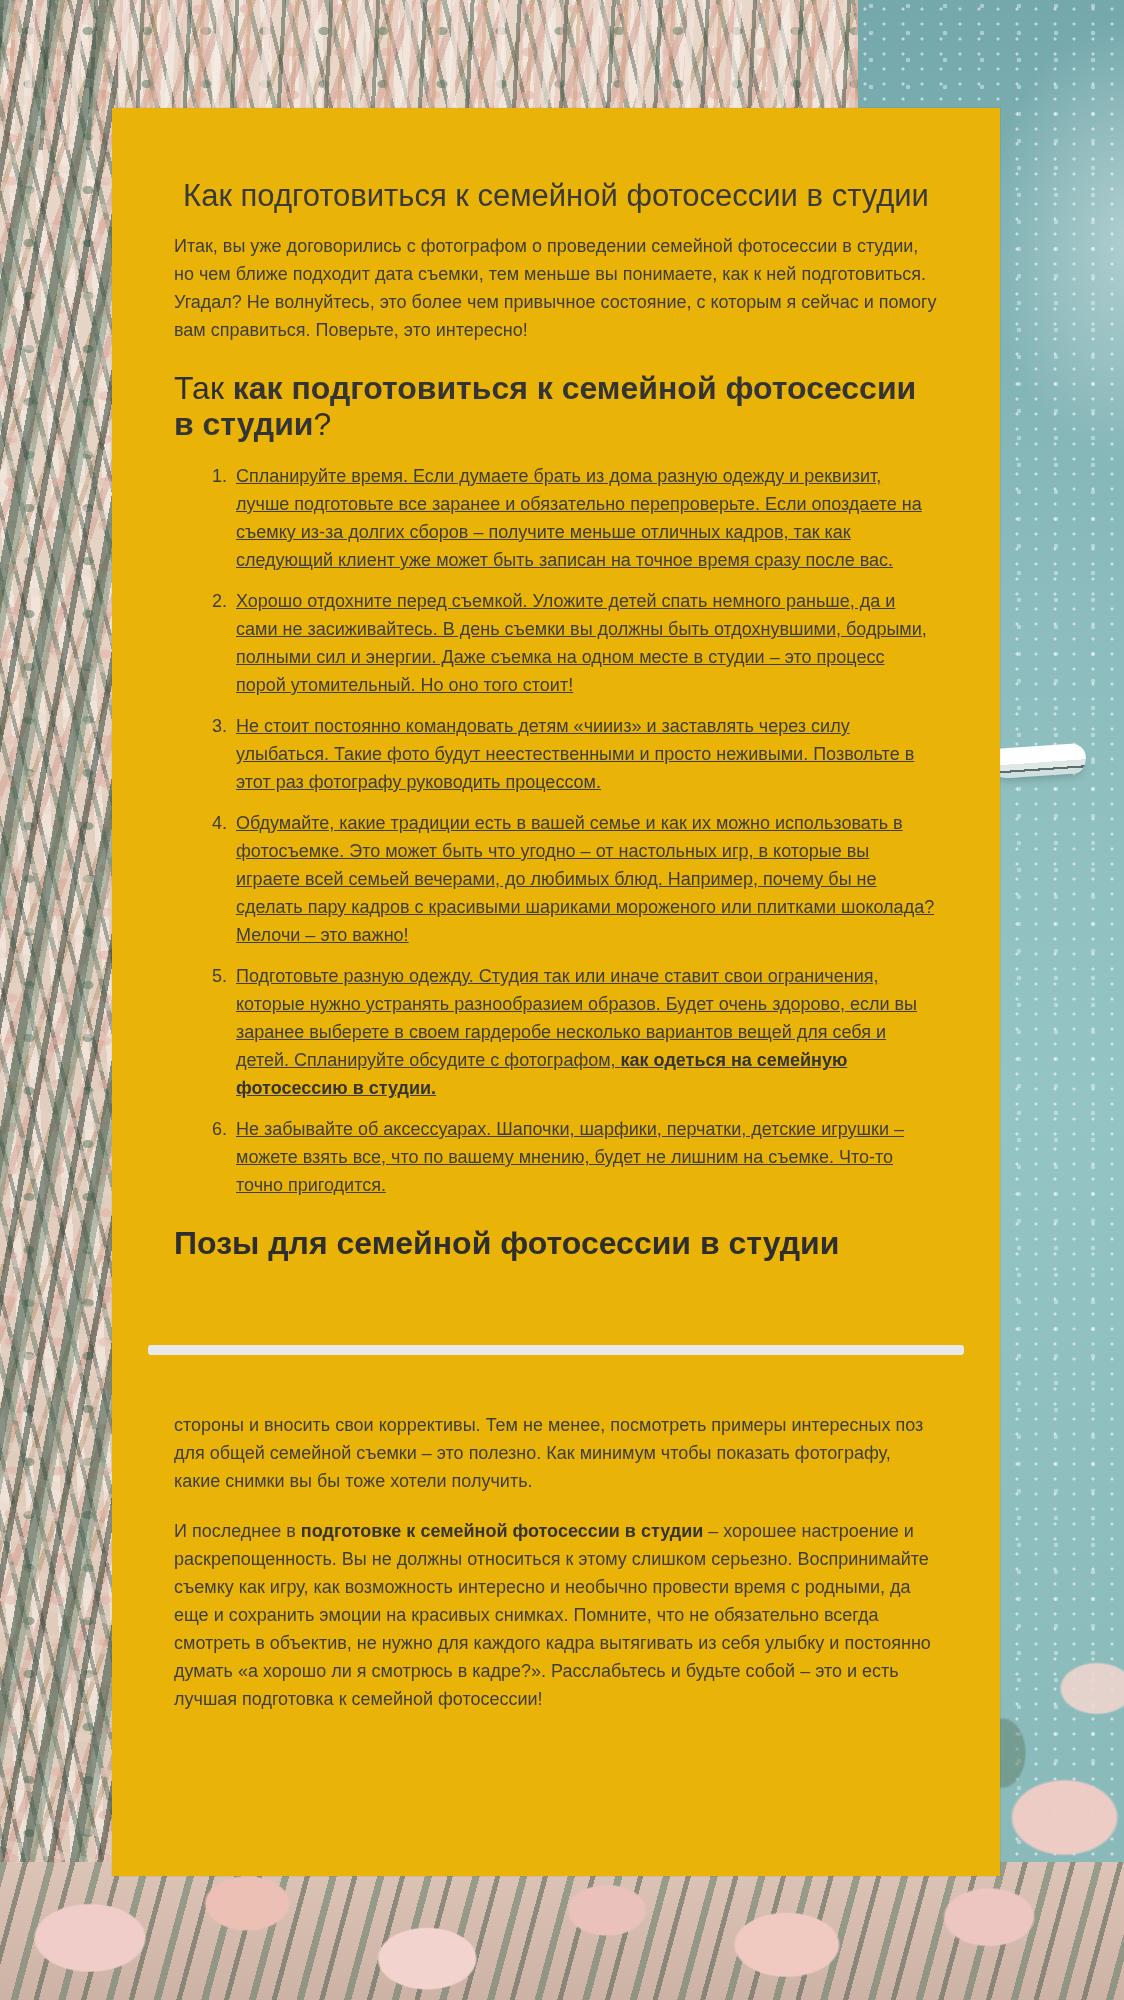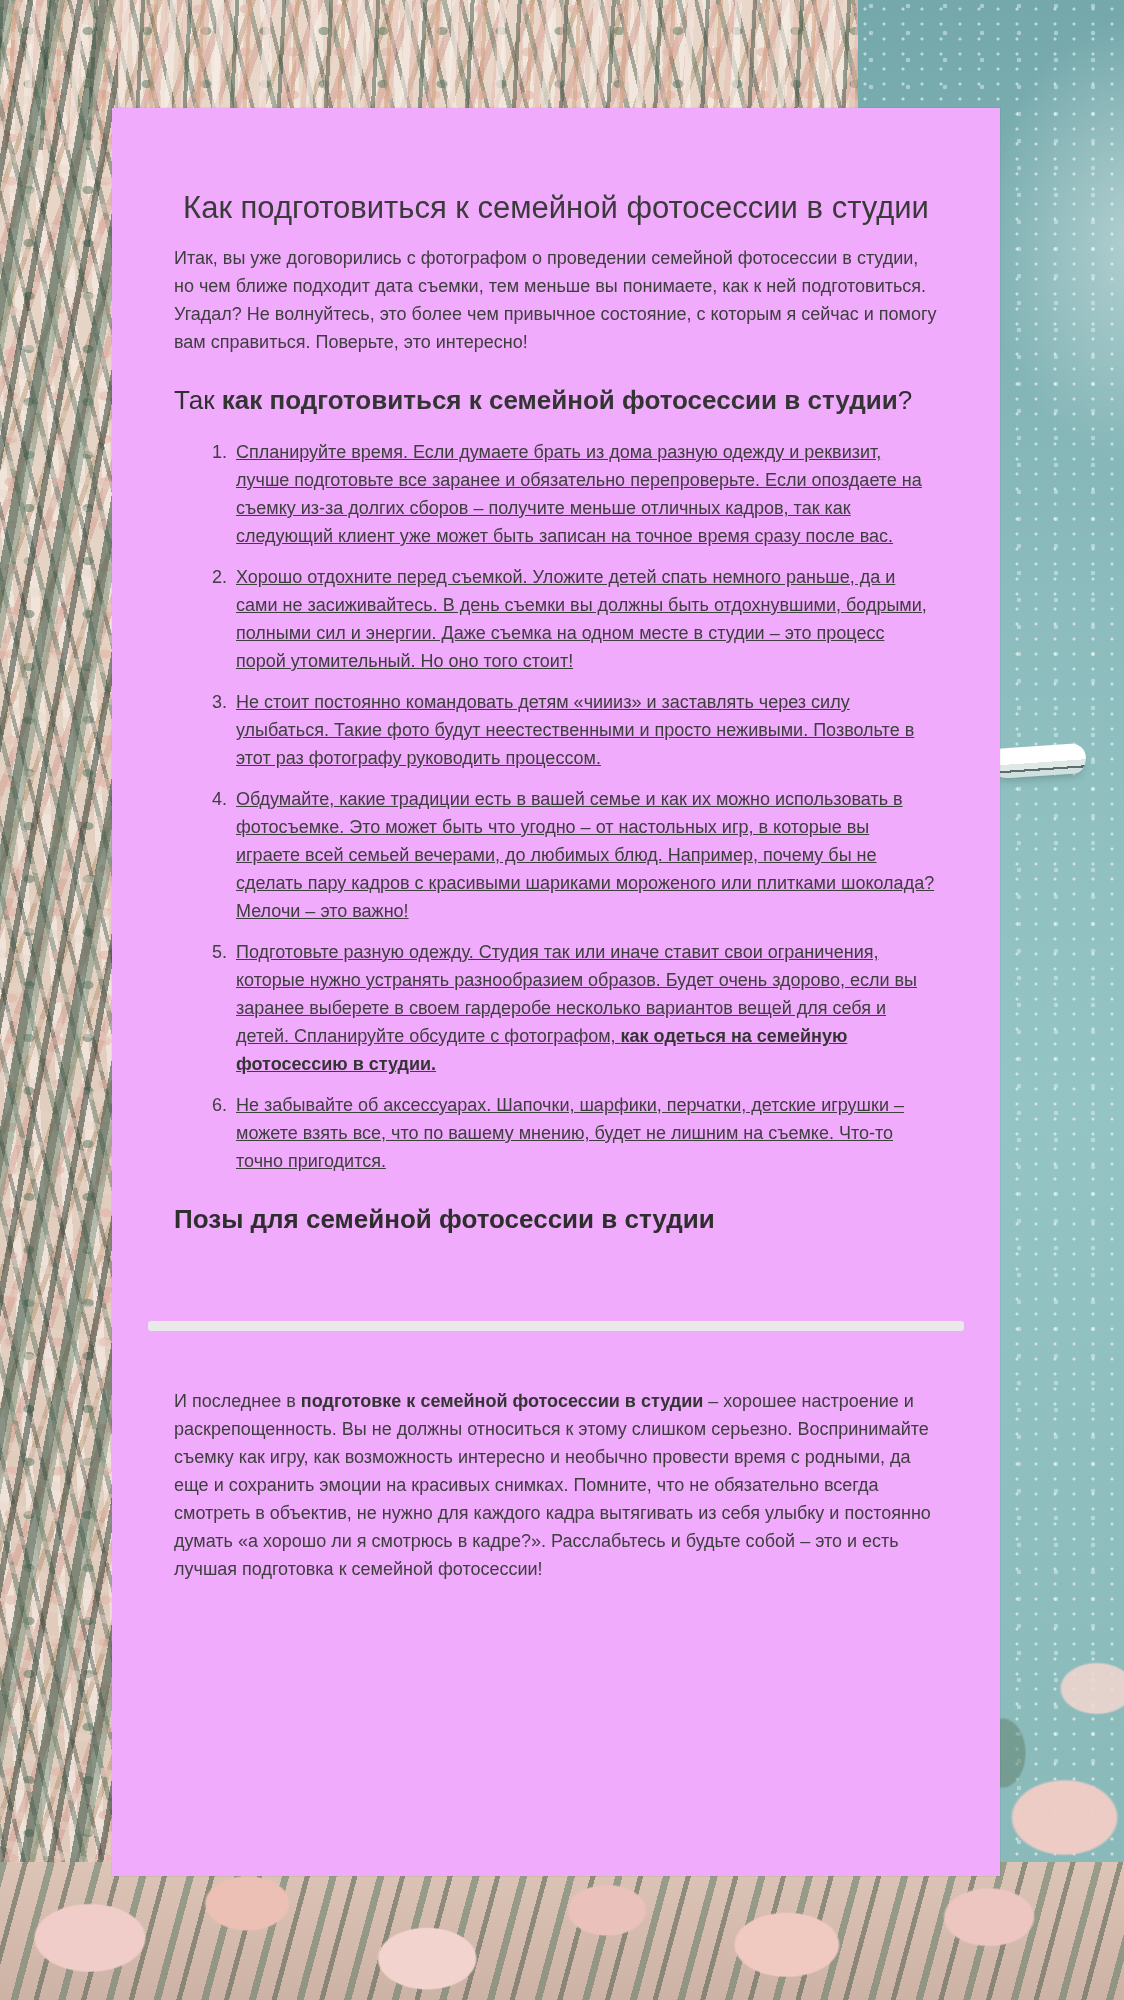--- a/index.html
+++ b/index.html
@@ -65,31 +65,31 @@
       radial-gradient(80px 50px at 38% 70%, #f2d3cd 0 60%, transparent 63%),
       radial-gradient(65px 42px at 54% 35%, #eac2bb 0 58%, transparent 62%),
       radial-gradient(85px 52px at 70% 60%, #f0c9c0 0 60%, transparent 63%),
       radial-gradient(75px 48px at 88% 40%, #edc6c2 0 58%, transparent 62%),
       repeating-linear-gradient(105deg, rgba(86,117,96,.5) 0 7px, transparent 7px 22px, rgba(52,76,61,.45) 22px 27px, transparent 27px 46px),
       linear-gradient(180deg,#dcc4b6,#cdb3a6);
   }
   
   .card{
     position:absolute;left:112px;top:108px;width:888px;height:1768px;z-index:5;
-    background:#f0abfc;box-sizing:border-box;padding:36px 62px 0;overflow:hidden;
+    background:#eab308;box-sizing:border-box;padding:24px 62px 0;overflow:hidden;
     color:#3e3e3e;font-size:18px;line-height:28px;
     box-shadow:0 0 0 1px rgba(0,0,0,.04);
   }
   .card h1{
     font-size:31px;line-height:48px;font-weight:400;text-align:center;
     color:#3a3a3a;margin:40px 0 12px;
   }
   .card p{margin:0 0 22px;}
   .card h2{
-    font-size:26px;line-height:36px;font-weight:700;color:#2e2e2e;margin:26px 0 20px;
+    font-size:32px;line-height:36px;font-weight:700;color:#2e2e2e;margin:26px 0 20px;
   }
   .h2-regular{font-weight:400;}
   .card ol{margin:0;padding-left:58px;text-decoration:underline;}
   .card li{margin-bottom:13px;padding-left:4px;}
   .card strong{font-weight:700;color:#343434;}
   .gap-a{height:64px;}
   .page-break{height:10px;background:#e9e9e9;border-radius:3px;margin:0 -26px;}
   .gap-b{height:56px;}
 </style>
 </head>
@@ -122,17 +122,18 @@
       <li><span>Не забывайте об аксессуарах. Шапочки, шарфики, перчатки, детские игрушки – можете взять все, что по вашему мнению, будет не лишним на съемке. Что-то точно пригодится.</span></li>
     </ol>
 
     <h2>Позы для семейной фотосессии в студии</h2>
 
 
     <div class="gap-a"></div>
     <div class="page-break"></div>
     <div class="gap-b"></div>
 
+    <p>стороны и вносить свои коррективы. Тем не менее, посмотреть примеры интересных поз для общей семейной съемки – это полезно. Как минимум чтобы показать фотографу, какие снимки вы бы тоже хотели получить.</p>
 
     <p><span>И последнее в </span><strong>подготовке к семейной фотосессии в студии</strong><span> – хорошее настроение и раскрепощенность. Вы не должны относиться к этому слишком серьезно. Воспринимайте съемку как игру, как возможность интересно и необычно провести время с родными, да еще и сохранить эмоции на красивых снимках. Помните, что не обязательно всегда смотреть в объектив, не нужно для каждого кадра вытягивать из себя улыбку и постоянно думать «а хорошо ли я смотрюсь в кадре?». Расслабьтесь и будьте собой – это и есть лучшая подготовка к семейной фотосессии!</span></p>
 
   </div>
 </div>
 
 </body></html>

